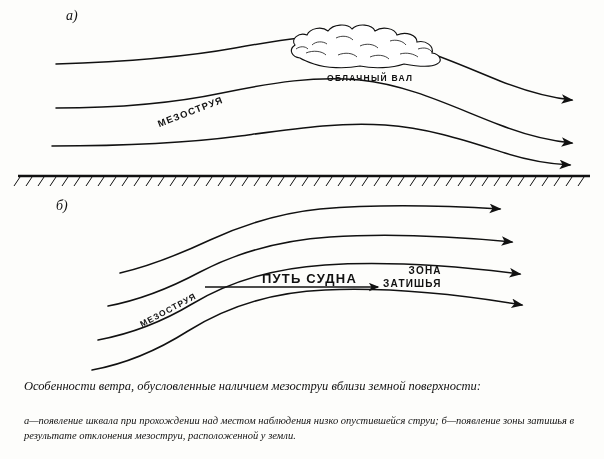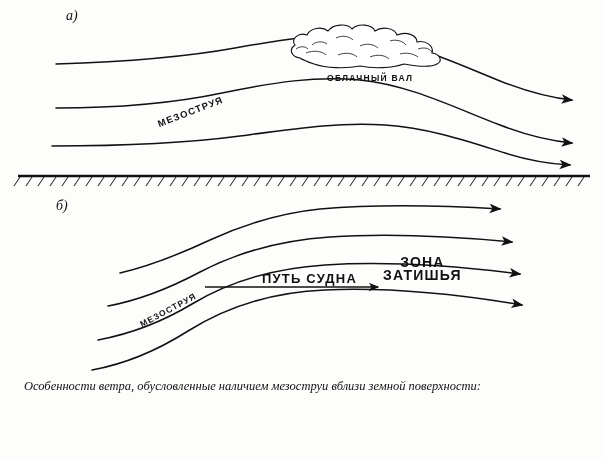--- a/index.html
+++ b/index.html
@@ -99,26 +99,26 @@
     font-weight: bold;
     font-size: 13px;
     letter-spacing: 1.2px;
     left: 262px;
     top: 271px;
   }
   .calm-label {
     position: absolute;
     font-family: "Liberation Sans", sans-serif;
     font-weight: bold;
-    font-size: 14px;
+    font-size: 10px;
     letter-spacing: 1.2px;
     left: 383px;
-    top: 256px;
+    top: 264px;
     line-height: 13px;
-    text-align: center;
+    text-align: right;
   }
   .mezo-a {
     position: absolute;
     left: 160px;
     top: 118px;
   }
   .mezo-b {
     position: absolute;
     left: 143px;
     top: 319px;
@@ -246,14 +246,15 @@
 
   <div class="ship-label">ПУТЬ  СУДНА</div>
 
   <div class="calm-label">
     <div>ЗОНА</div>
     <div>ЗАТИШЬЯ</div>
   </div>
 
   <div class="caption-main">Особенности ветра, обусловленные наличием мезоструи вблизи земной поверхности:</div>
 
+  <div class="caption-sub">а—появление шквала при прохождении над местом наблюдения низко опустившейся струи; б—появление зоны затишья в результате отклонения мезоструи, расположенной у земли.</div>
 
 </div>
 
 </body></html>

